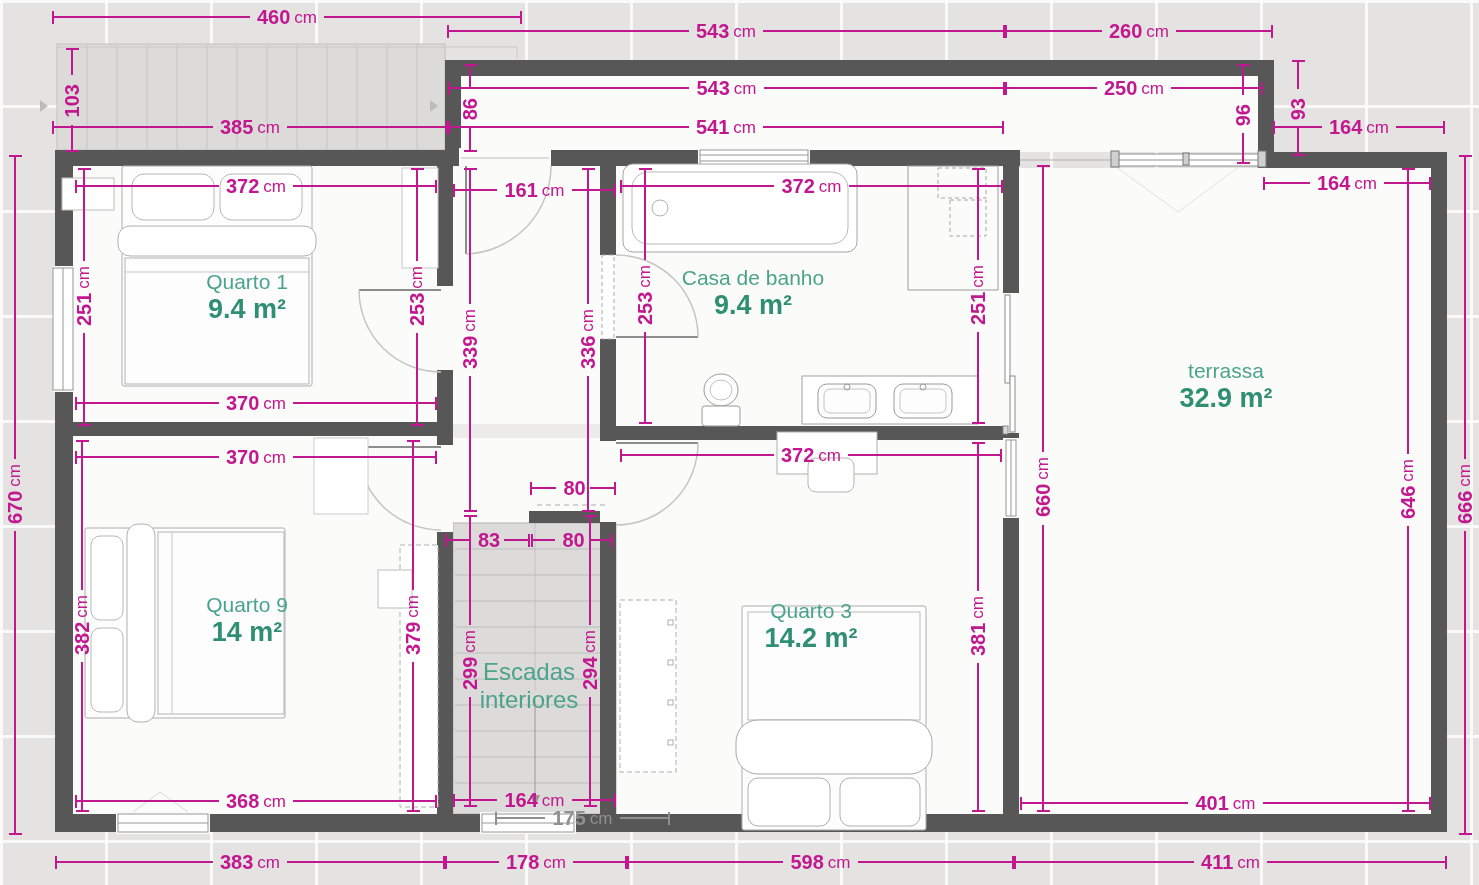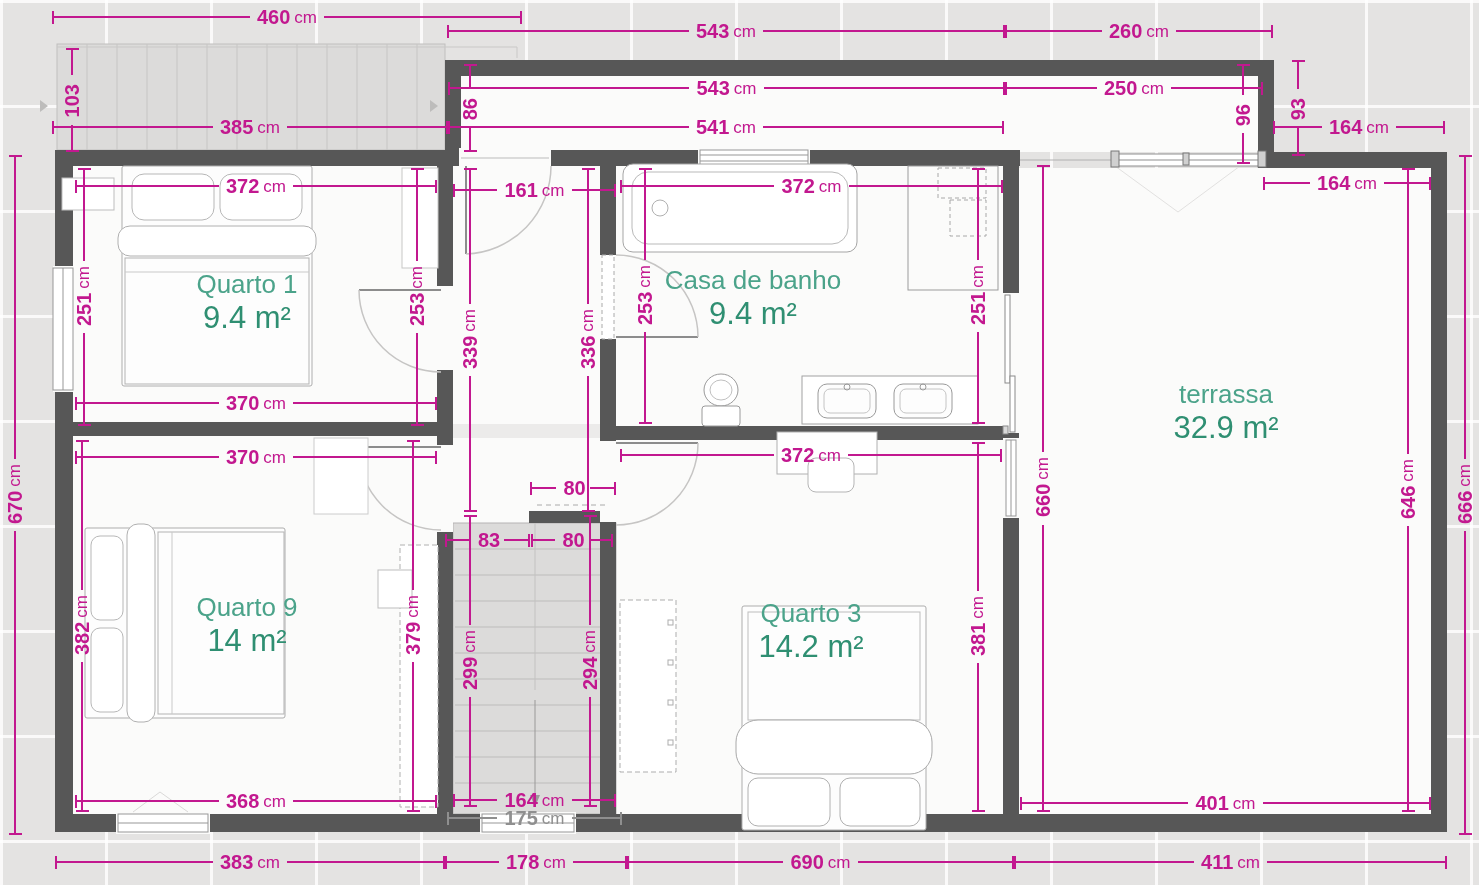--- a/index.html
+++ b/index.html
@@ -13,33 +13,33 @@
   .floor{position:absolute;background:#fbfbfa;z-index:10;}
   svg.overlay{position:absolute;left:0;top:0;z-index:20;pointer-events:none;}
   
   .hd{position:absolute;height:18px;display:flex;align-items:center;color:#c2188f;
       font-size:17px;line-height:1;white-space:nowrap;z-index:30;}
   .hd::before,.hd::after{content:"";width:2px;height:13px;background:currentColor;flex:none;}
   .hd i{flex:1 1 0;height:2px;background:currentColor;min-width:3px;}
   .hd em{font-style:normal;font-weight:700;font-size:20px;margin:0 4px 0 7px;}
   .hd u{text-decoration:none;font-size:17px;margin-right:7px;}
   .hd u:empty{display:none;margin:0;}
-  .hd.gray{color:#8f8f8f;}
+  .hd.gray{color:#8f8f8f;margin-left:48px;}
   .vd{position:absolute;width:18px;display:flex;flex-direction:column;align-items:center;
       color:#c2188f;font-size:17px;line-height:1;z-index:30;}
   .vd::before,.vd::after{content:"";height:2px;width:13px;background:currentColor;flex:none;}
   .vd i{flex:1 1 0;width:2px;background:currentColor;min-height:3px;}
   .vd .lb{writing-mode:vertical-rl;transform:rotate(180deg);white-space:nowrap;padding:5px 0;}
   .vd .lb em{font-style:normal;font-weight:700;font-size:20px;margin-inline:2px 4px;}
   .vd .lb u{text-decoration:none;}
   
   .room{position:absolute;text-align:center;z-index:25;color:#4ba38a;line-height:1.15;}
-  .room .nm{font-size:26px;display:block;}
+  .room .nm{font-size:21px;display:block;}
   .room .nm2{font-size:24px;display:block;}
-  .room .ar{font-size:31px;font-weight:400;color:#2f8f72;display:block;}
+  .room .ar{font-size:27px;font-weight:700;color:#2f8f72;display:block;}
   .room.small .nm{font-size:24px;}
 </style>
 </head>
 <body>
 
 <div class="plan">
 
   <div class="floor" style="left:461px;top:76px;width:797px;height:76px;"></div>
   <div class="floor" style="left:73px;top:166px;width:930px;height:648px;"></div>
   <div class="floor" style="left:1019px;top:168px;width:412px;height:646px;"></div>
@@ -364,21 +364,21 @@
       <i></i>
     </div>
   <div class="hd" style="left:445px;top:853px;width:182px">
       <i></i>
       <em>178</em>
       <u>cm</u>
       <i></i>
     </div>
   <div class="hd" style="left:627px;top:853px;width:387px">
       <i></i>
-      <em>690</em>
+      <em>598</em>
       <u>cm</u>
       <i></i>
     </div>
   <div class="hd" style="left:1014px;top:853px;width:433px">
       <i></i>
       <em>411</em>
       <u>cm</u>
       <i></i>
     </div>
 
@@ -487,18 +487,22 @@
     <span class="ar">9.4 m²</span>
   </div>
   <div class="room" style="left:147px;top:593px;width:200px">
     <span class="nm">Quarto 9</span>
     <span class="ar">14 m²</span>
   </div>
   <div class="room" style="left:711px;top:599px;width:200px">
     <span class="nm">Quarto 3</span>
     <span class="ar">14.2 m²</span>
   </div>
-  <div class="room" style="left:1126px;top:380px;width:200px">
+  <div class="room small" style="left:448px;top:658px;width:162px">
+    <span class="nm">Escadas</span>
+    <span class="nm nm2">interiores</span>
+  </div>
+  <div class="room" style="left:1126px;top:359px;width:200px">
     <span class="nm">terrassa</span>
     <span class="ar">32.9 m²</span>
   </div>
 
 </div>
 
 </body></html>

